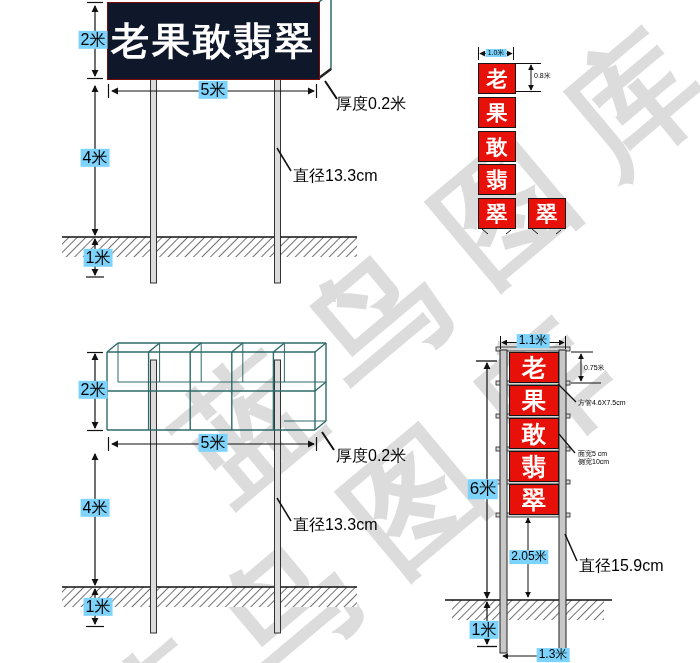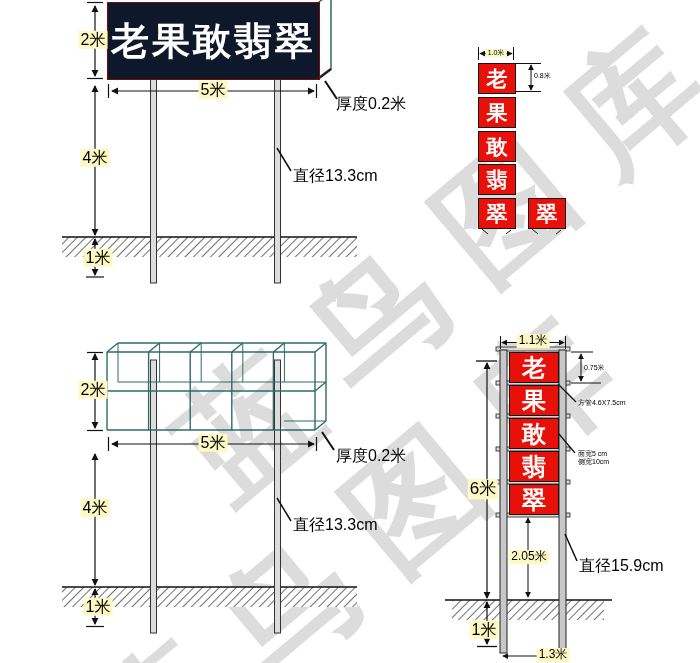--- a/index.html
+++ b/index.html
@@ -11,21 +11,21 @@
   svg.lines{position:absolute;left:0;top:0;z-index:2;}
   .board{position:absolute;left:107px;top:2px;width:211px;height:76px;z-index:3;
          background:#0f172a;border:1px solid #7a0d06;display:flex;align-items:center;
          justify-content:center;color:#fff;font-weight:900;font-size:38px;letter-spacing:3px;}
   .sq{position:absolute;width:36px;height:29px;z-index:3;background:#e81109;border:1px solid #161616;
       display:flex;align-items:center;justify-content:center;color:#fff;font-weight:bold;font-size:21px;}
   .panel{position:absolute;left:509px;width:48px;height:29px;z-index:3;background:#e81109;
          border:1px solid #161616;display:flex;align-items:center;justify-content:center;
          color:#fff;font-weight:bold;font-size:24px;}
   .lbl{position:absolute;z-index:4;color:#000;font-size:16px;line-height:1.15;white-space:nowrap;}
-  .c{transform:translate(-50%,-50%);background:#fef9c3;padding:0 2px;}
+  .c{transform:translate(-50%,-50%);background:#7dd3fc;padding:0 2px;}
   .t7{font-size:7px;} .t8{font-size:12px;}
   .note span{display:block;}
 </style>
 </head>
 <body>
 
 <div class="canvas">
 
   <div class="wm" style="left:120px;top:165px;">蓝鸟图库</div>
   <div class="wm" style="left:30px;top:455px;">蓝鸟图库</div>

